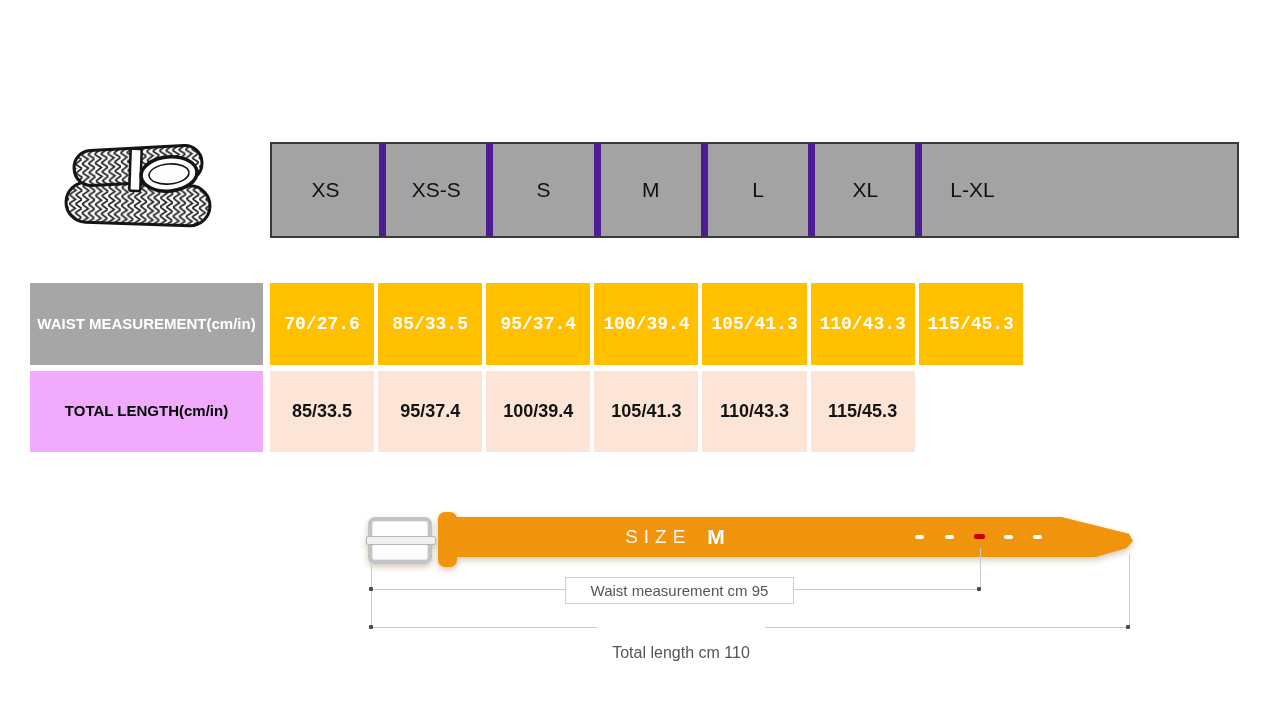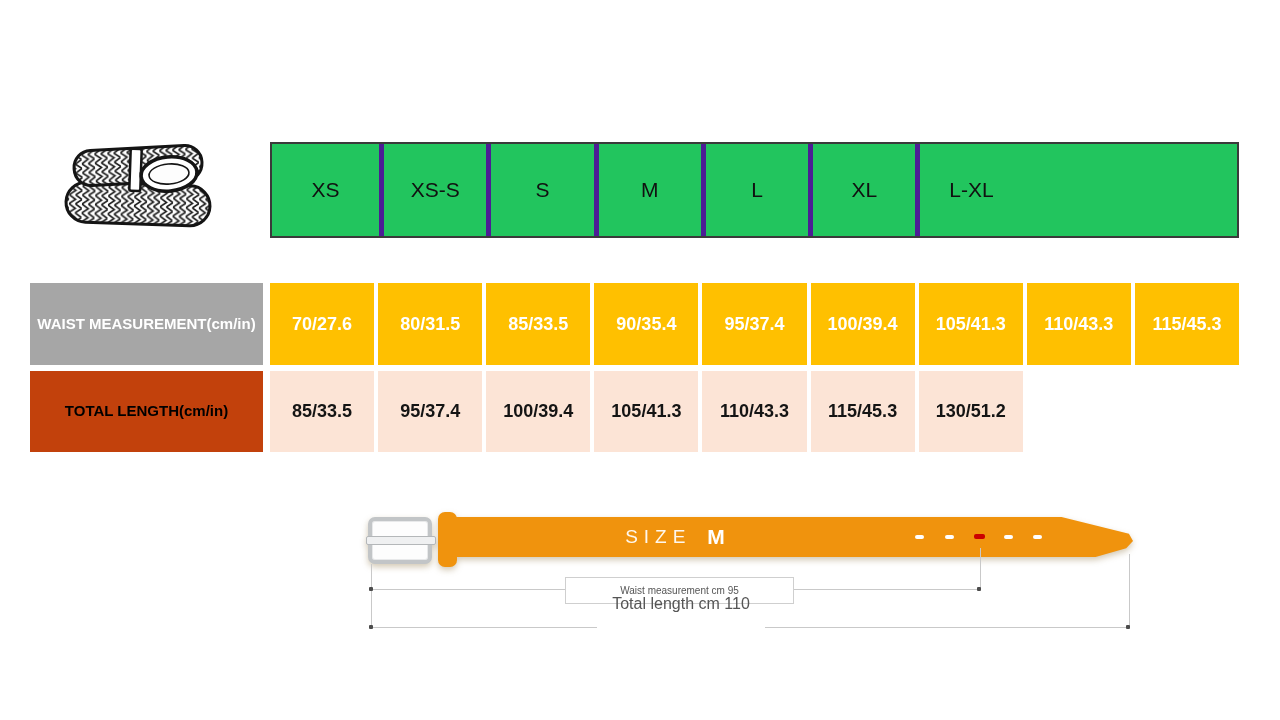--- a/index.html
+++ b/index.html
@@ -5,50 +5,50 @@
   html,body { margin:0; padding:0; background:#fff; }
   .canvas {
     position:relative; width:1280px; height:720px; background:#ffffff;
     font-family:"Liberation Sans", sans-serif; overflow:hidden;
   }
 
   
   .size-header {
     position:absolute; left:270px; top:142px; width:969px; height:96px;
     display:grid; grid-template-columns:repeat(9,1fr);
-    border:2px solid #3a3a3a; box-sizing:border-box; background:#22c55e;
+    border:2px solid #3a3a3a; box-sizing:border-box; background:#a3a3a3;
   }
   .size-header .cell {
     display:flex; align-items:center; justify-content:center;
-    font-size:21px; color:#111; border-left:5px solid #4c1d95;
+    font-size:21px; color:#111; border-left:7px solid #4c1d95;
   }
   .size-header .cell:first-child { border-left:none; }
 
   
   .value-row {
     position:absolute; left:270px; width:969px;
     display:grid; grid-template-columns:repeat(9,1fr); column-gap:4px;
   }
-  .value-row.waist { top:283px; height:82px; }
+  .value-row.waist { top:283px; height:82px;font-family:Liberation Mono, monospace; }
   .value-row.total { top:371px; height:81px; }
   .value-row .cell {
     display:flex; align-items:center; justify-content:center;
     font-weight:bold; font-size:18px;
   }
   .value-row.waist .cell { background:#FFC000; color:#ffffff; }
   .value-row.total .cell { background:#FCE4D6; color:#141414; }
 
   
   .label-box {
     position:absolute; left:30px; width:233px;
     display:flex; align-items:center; justify-content:center;
     font-weight:bold; font-size:15px; line-height:1.35; text-align:center;
   }
   .label-box.waist-label { top:283px; height:82px; background:#A6A6A6; color:#fff; }
-  .label-box.total-label { top:371px; height:81px; background:#c2410c; color:#000; }
+  .label-box.total-label { top:371px; height:81px; background:#f0abfc; color:#000; }
 
   
   .belt-illustration { position:absolute; left:56px; top:134px; width:164px; height:108px; }
 
   
   .belt-group { position:absolute; left:0; top:0; width:1280px; height:720px;
     filter:drop-shadow(0 3px 3px rgba(110,75,10,0.30)); pointer-events:none;padding-left:44px; }
   .buckle {
     position:absolute; left:368px; top:517px; width:64px; height:47px;
     box-sizing:border-box; border:4px solid #c2c5c7; border-radius:7px;
@@ -88,24 +88,24 @@
   .waist-line-right { left:794px; top:589px; width:186px; }
   .total-line-left  { left:371px; top:627px; width:226px; }
   .total-line-right { left:765px; top:627px; width:364px; }
   .dot { position:absolute; width:4px; height:4px; background:#4c4c4c; border-radius:1px; }
   .d1 { left:369px; top:587px; } .d2 { left:977px; top:587px; }
   .d3 { left:369px; top:625px; } .d4 { left:1126px; top:625px; }
   .measure-box {
     position:absolute; left:565px; top:577px; width:229px; height:27px;
     box-sizing:border-box; border:1px solid #cfcfcf; background:#fff;
     display:flex; align-items:center; justify-content:center;
-    font-size:10px; color:#555;
+    font-size:15px; color:#555;
   }
   .total-text {
-    position:absolute; left:597px; top:595px; width:168px; text-align:center;
+    position:absolute; left:597px; top:644px; width:168px; text-align:center;
     font-size:16px; color:#555;
   }
 </style>
 </head>
 <body>
 
 <div class="canvas">
 
   <svg class="belt-illustration" viewBox="0 0 164 108">
     <defs>
@@ -136,38 +136,35 @@
     <div>WAIST MEASUREMENT</div>
     <div>(cm/in)</div>
   </div>
   <div class="label-box total-label">
     <div>TOTAL LENGTH</div>
     <div>(cm/in)</div>
   </div>
 
   <div class="value-row waist">
     <div class="cell">70/27.6</div>
-    <div class="cell">80/31.5</div>
     <div class="cell">85/33.5</div>
-    <div class="cell">90/35.4</div>
     <div class="cell">95/37.4</div>
     <div class="cell">100/39.4</div>
     <div class="cell">105/41.3</div>
     <div class="cell">110/43.3</div>
     <div class="cell">115/45.3</div>
   </div>
 
   <div class="value-row total">
     <div class="cell">85/33.5</div>
     <div class="cell">95/37.4</div>
     <div class="cell">100/39.4</div>
     <div class="cell">105/41.3</div>
     <div class="cell">110/43.3</div>
     <div class="cell">115/45.3</div>
-    <div class="cell">130/51.2</div>
   </div>
 
   <div class="belt-group">
     <div class="buckle"></div>
     <div class="prong"></div>
     <div class="keeper"></div>
     <div class="strap">
       <div class="size-label">
         <span class="size-word">SIZE</span>
         <span class="size-value">M</span>

